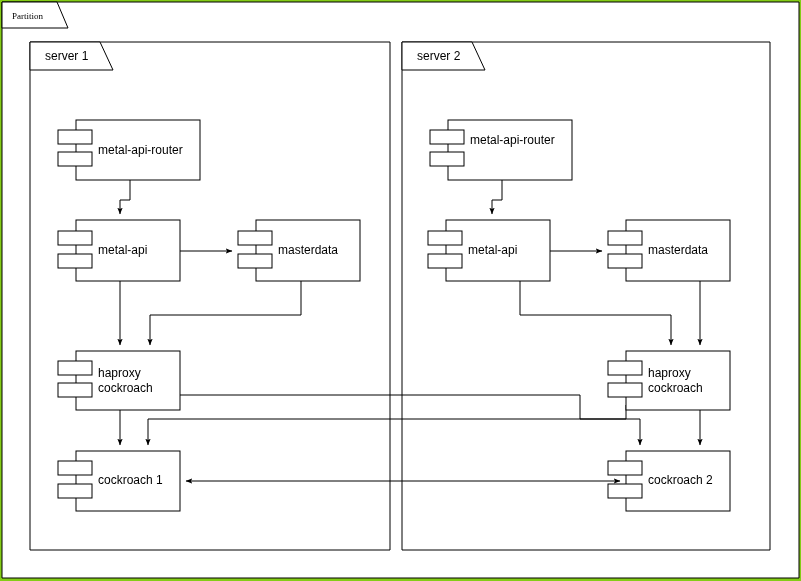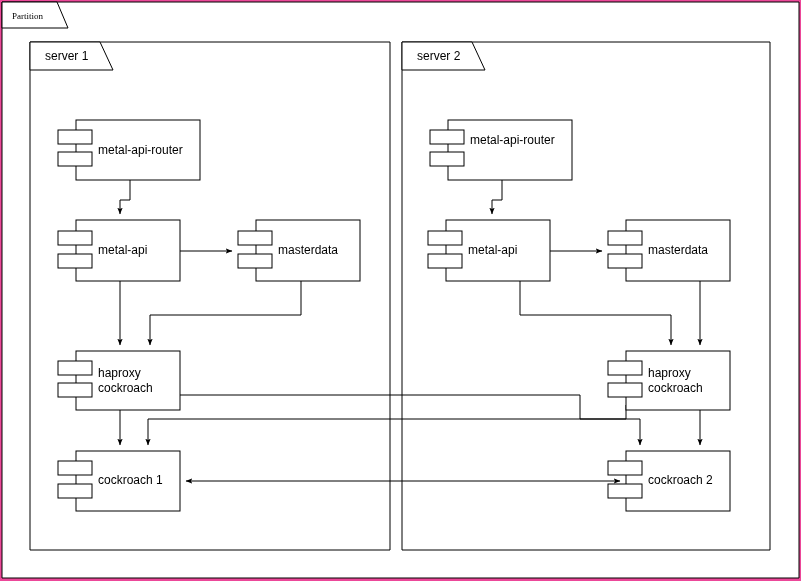--- a/index.html
+++ b/index.html
@@ -5,21 +5,21 @@
 <style>
   html, body {
     margin: 0;
     padding: 0;
     background: #ffffff;
   }
   #canvas {
     position: relative;
     width: 801px;
     height: 581px;
-    background: #ec4899;
+    background: #84cc16;
     overflow: hidden;
     font-family: "Liberation Sans", sans-serif;
   }
   svg#diagram {
     display: block;
     width: 801px;
     height: 581px;
   }
   .frame-line {
     fill: #ffffff;

